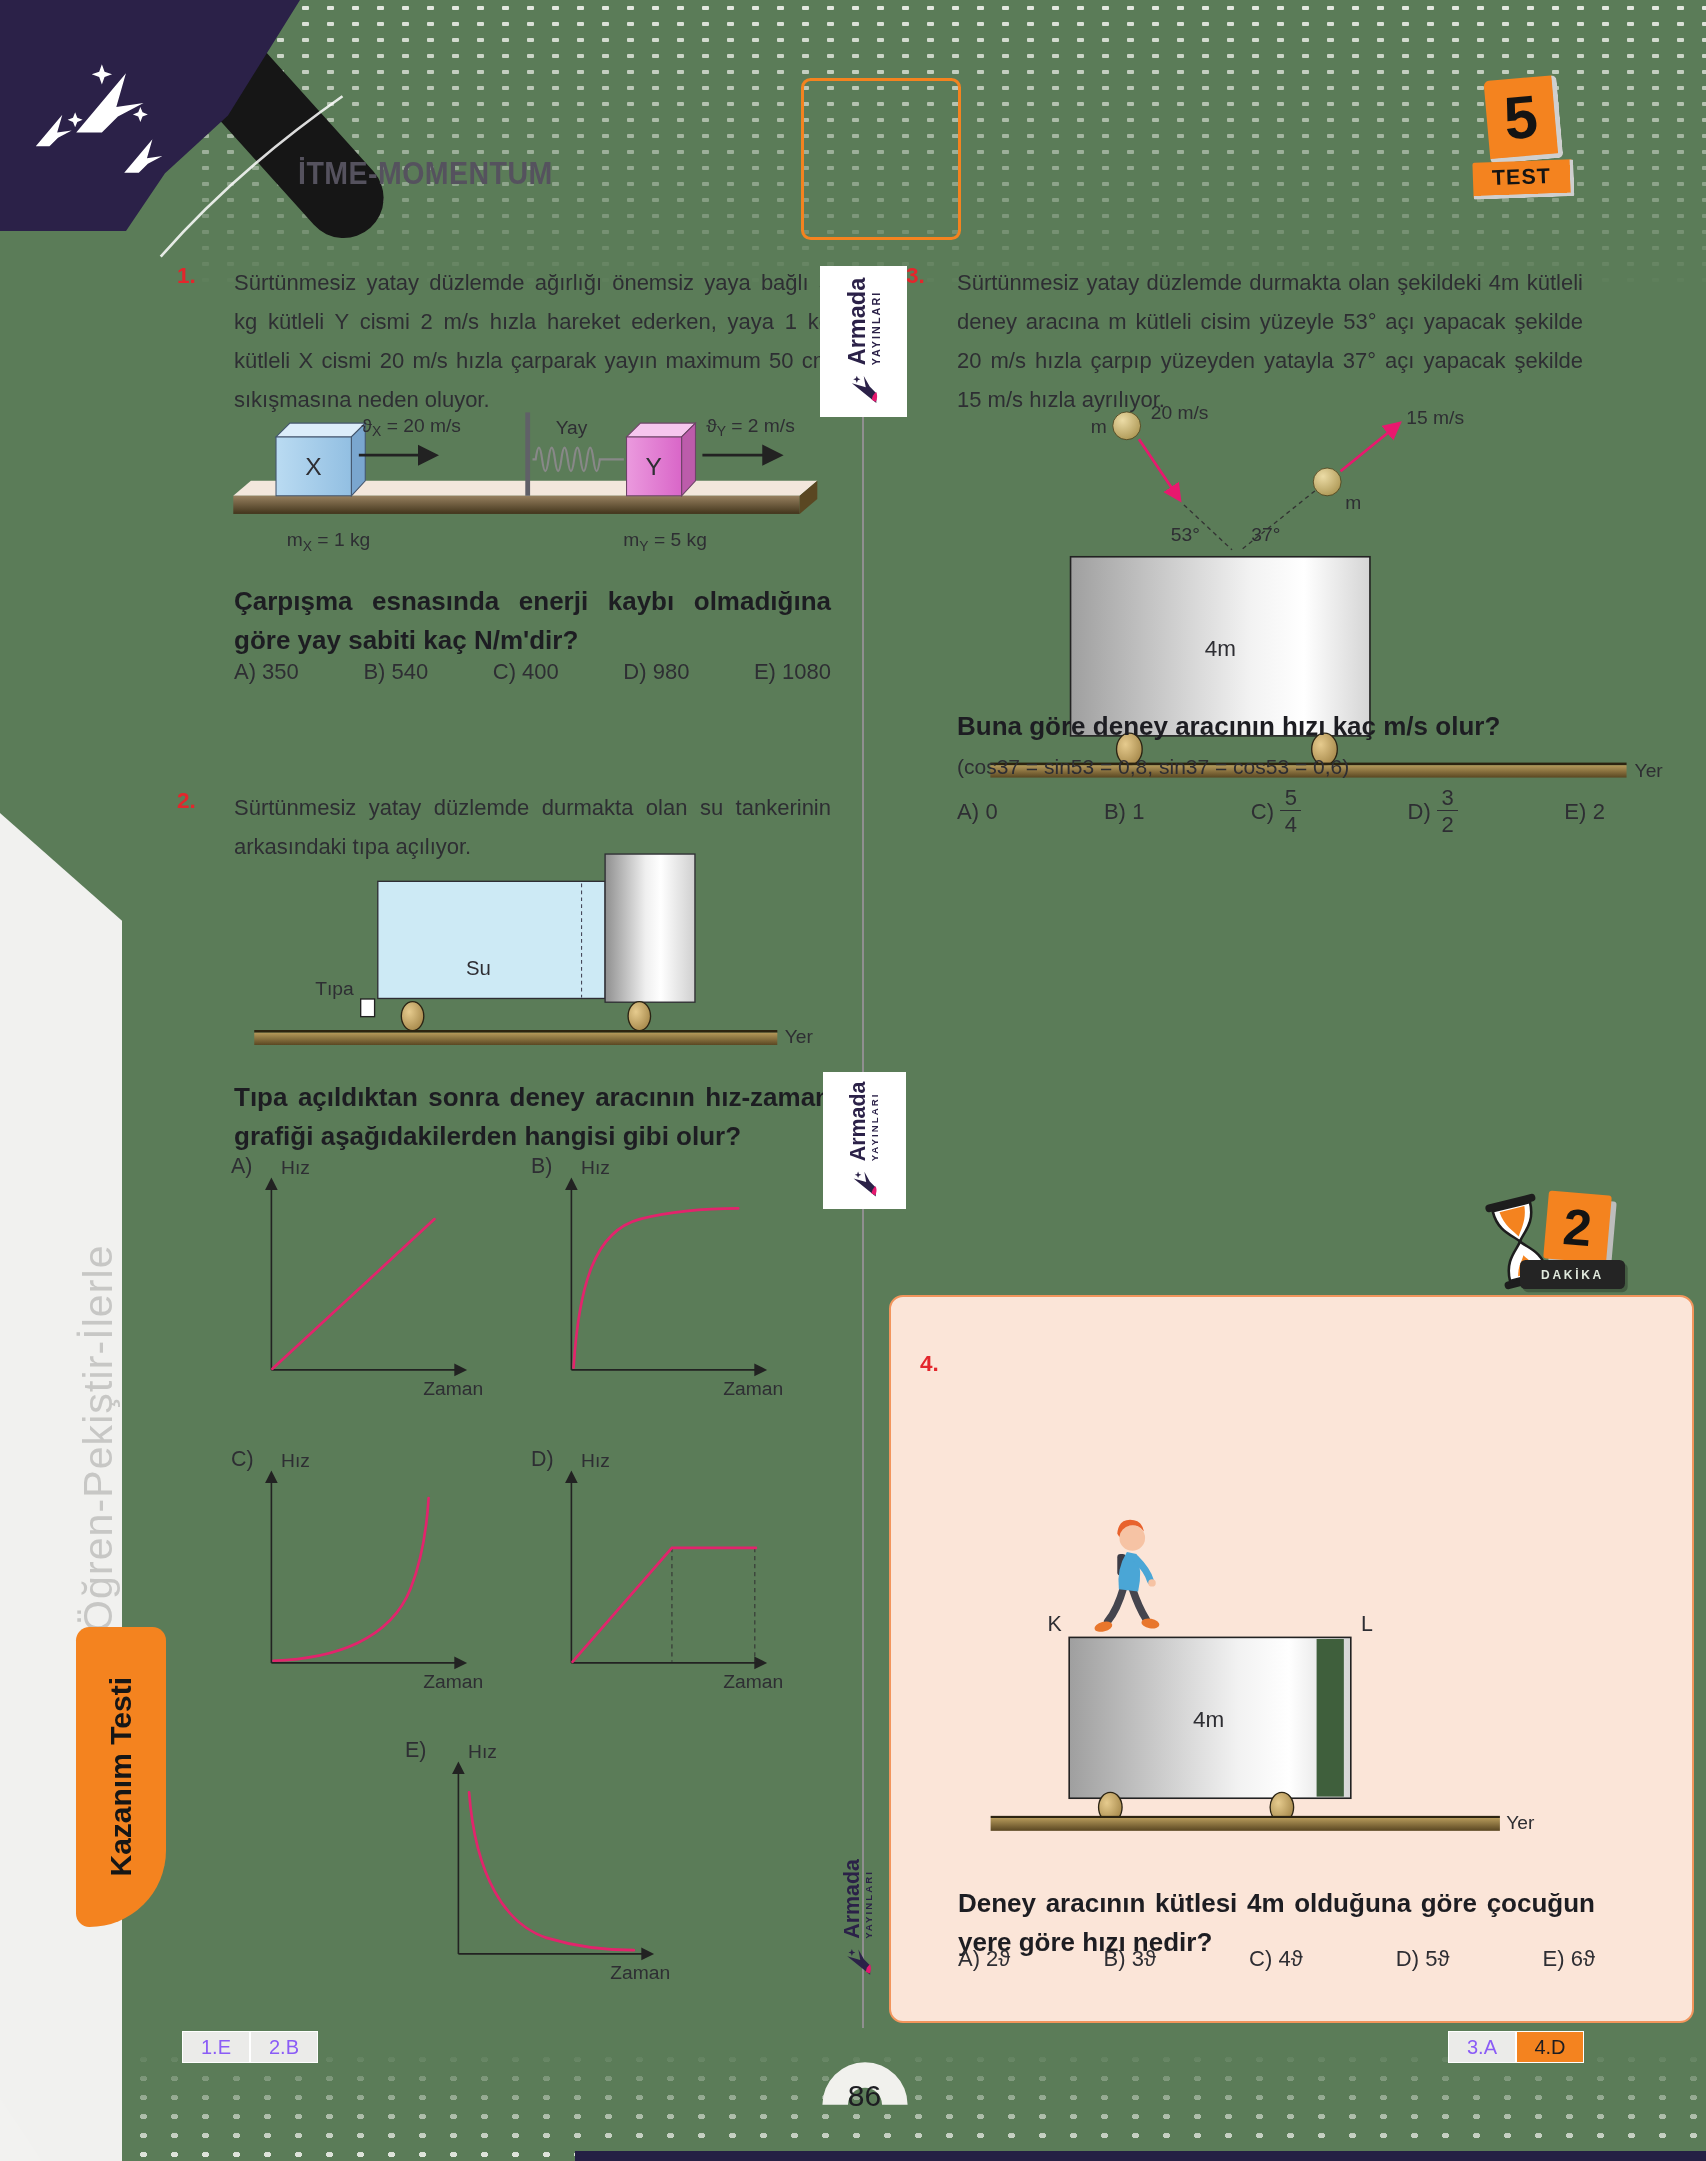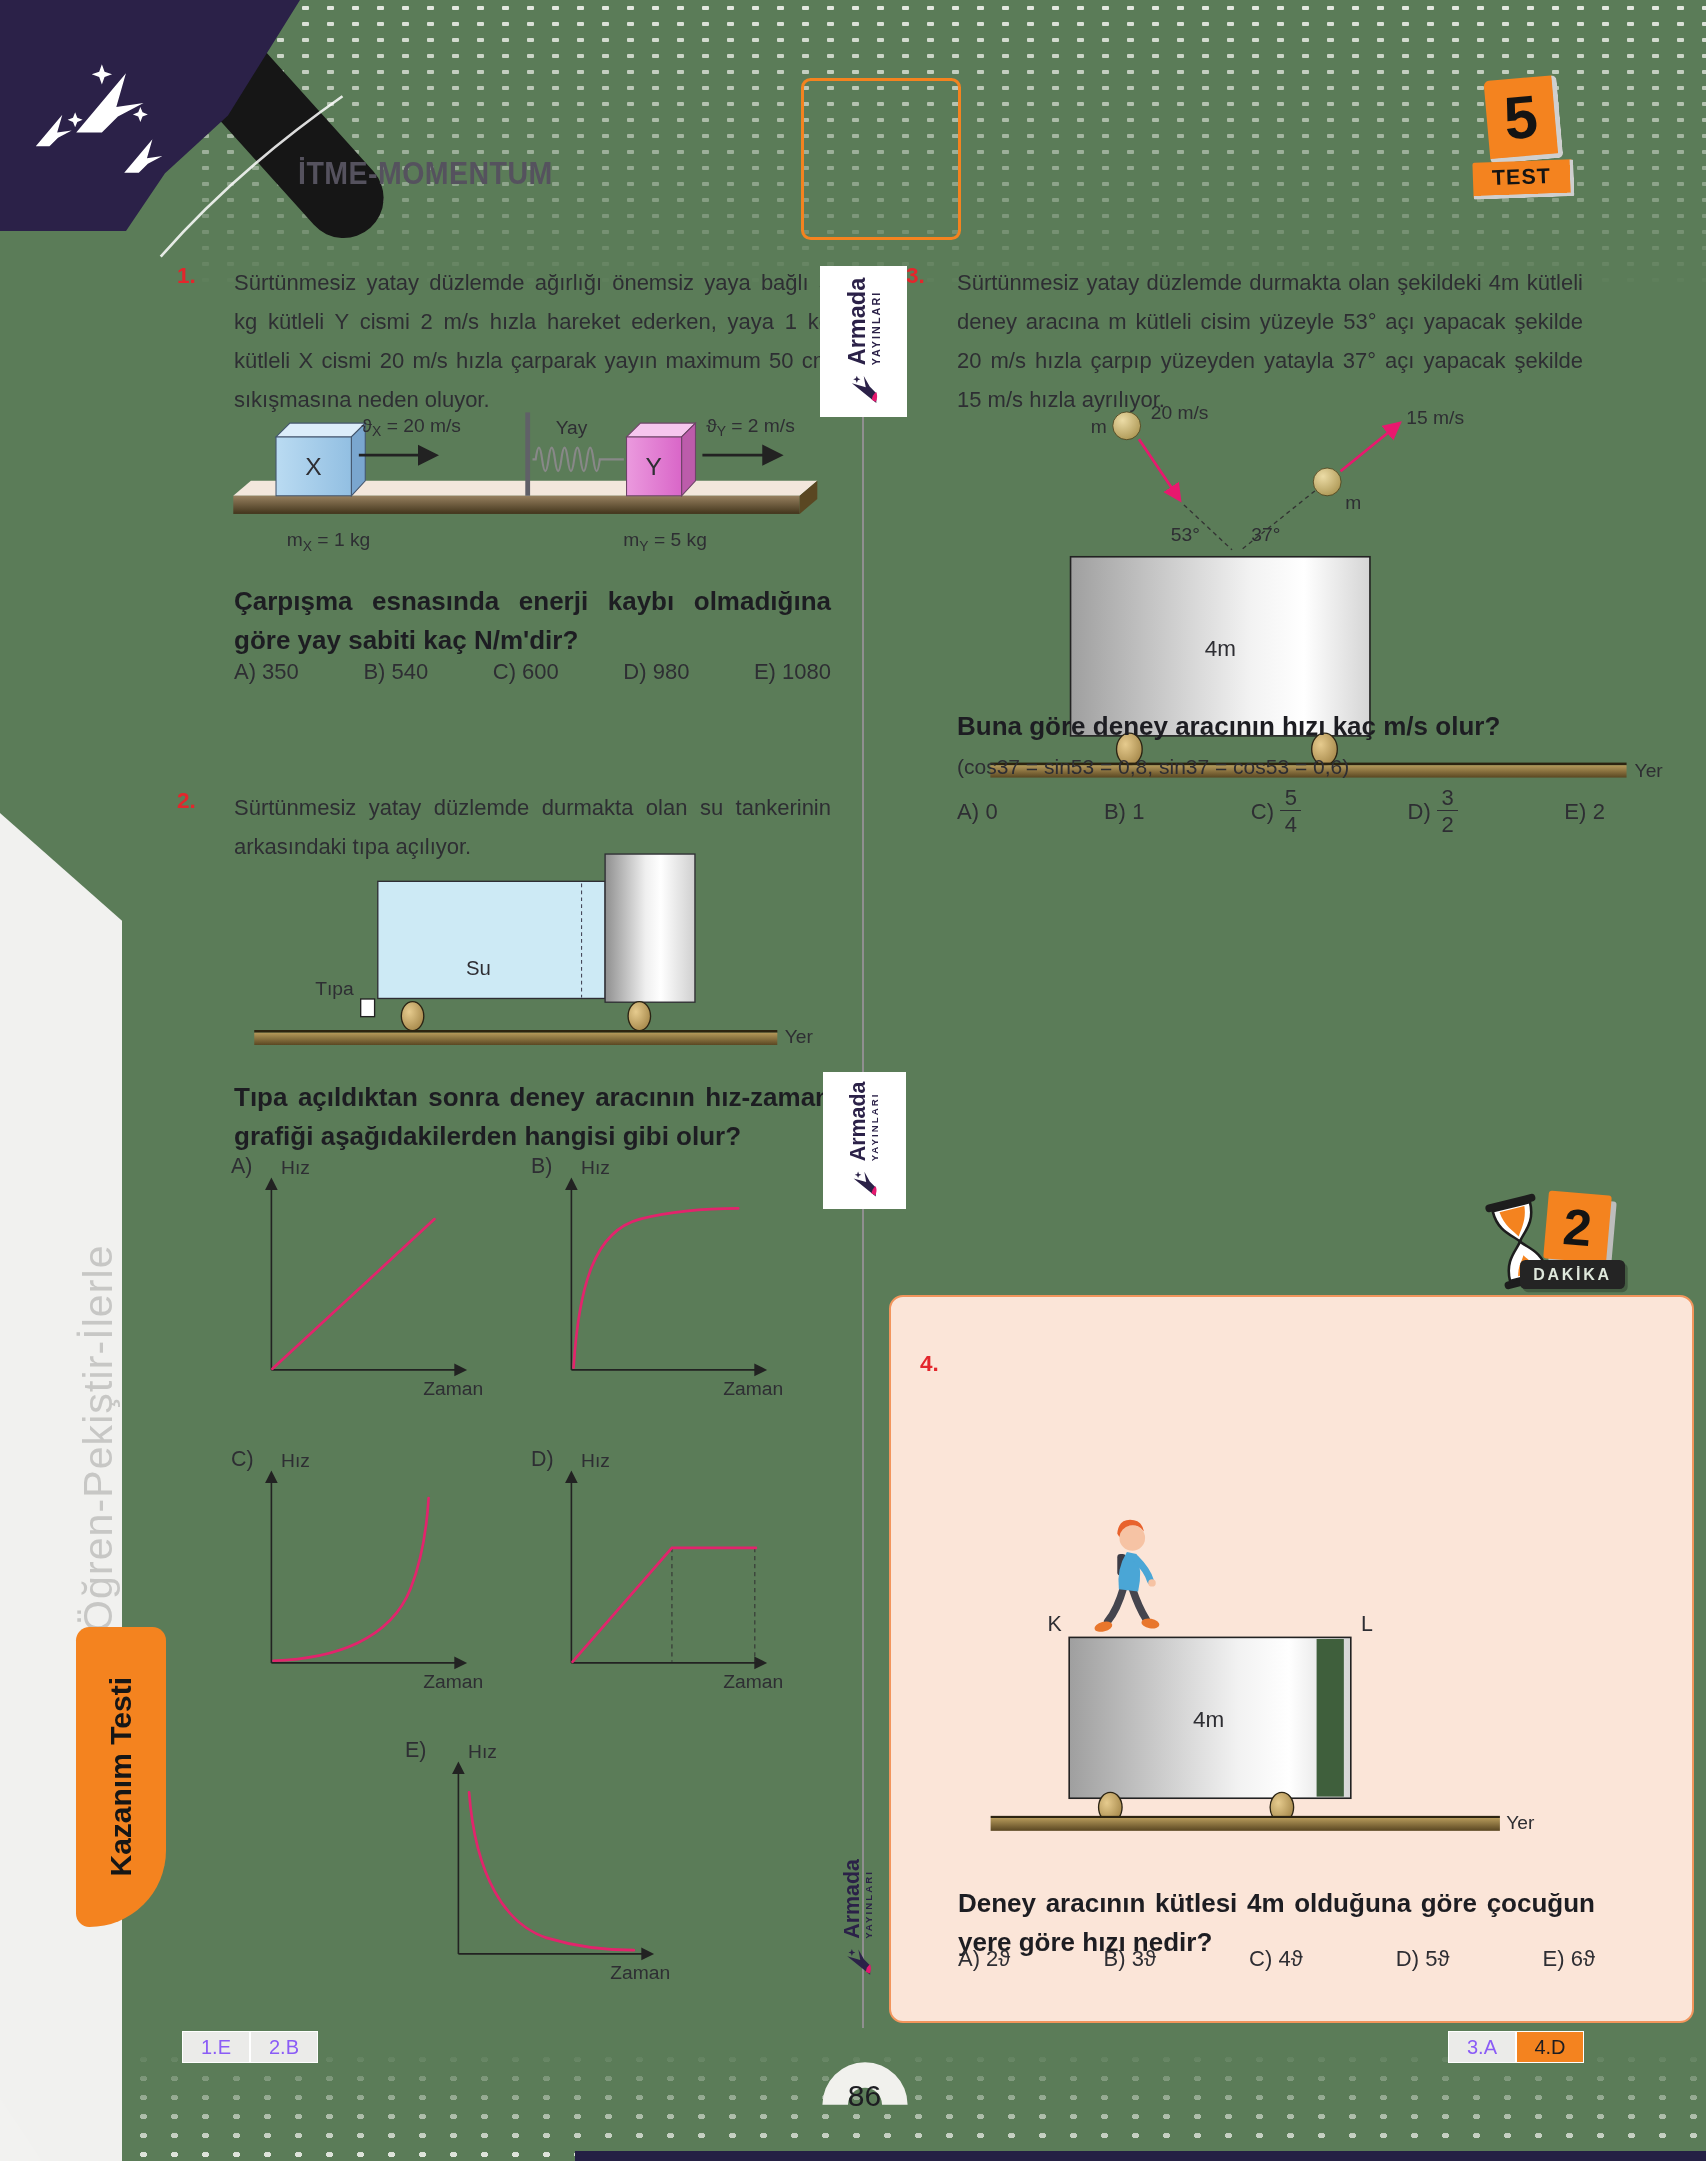--- a/index.html
+++ b/index.html
@@ -56,21 +56,21 @@
   .graph{position:absolute;width:300px;height:289px}
   .gletter{position:absolute;left:0;top:3.2px;font-size:21.4px}
   
   #q4-box{left:889px;top:1295px;width:801px;height:724px;background:#fbe5d8;
         border:2.1px solid #f2955c;border-radius:14px;z-index:4}
   #timer-badge{left:1492px;top:1193px;width:134px;height:102px;z-index:6}
   #timer-tile{left:54px;top:0;width:63px;height:68px;background:#f4831f;transform:rotate(5deg);
         box-shadow:5.4px 5.4px 0 #bdbdbd;display:flex;align-items:center;justify-content:center;
         font-size:51px;font-weight:800;color:#141414;border-radius:3.2px}
   #timer-bar{left:28px;top:67px;width:105px;height:29px;background:#242424;border-radius:5.4px;
-        display:flex;align-items:center;justify-content:center;font-size:16px;font-weight:700;
+        display:flex;align-items:center;justify-content:center;font-size:12px;font-weight:700;
         color:#dfe8dc;letter-spacing:2.7px;box-shadow:2.7px 3.2px 0 rgba(0,0,0,.25)}
   
   .frac{display:inline-flex;flex-direction:column;align-items:center;vertical-align:middle;line-height:1.1}
   .frac .den{border-top:1.6px solid #2e2e33;padding:1.1px 4.3px 0}
   .frac .num{padding:0 4.3px}
   .optitem{display:flex;align-items:center;gap:6.4px}
   
   .akey{display:flex}
   .akey div{width:66px;height:30px;background:#ebebe9;border:1.6px solid #fff;
         display:flex;align-items:center;justify-content:center;font-size:20px;color:#8b5cf6}
@@ -230,21 +230,21 @@
     <line x1="893" y1="92" x2="1035" y2="92" stroke="#222" stroke-width="5" marker-end="url(#ah-k)"></line>
     <text x="900" y="48" font-size="36"><tspan>ϑ</tspan><tspan dy="9" font-size="26">Y</tspan><tspan dy="-9"> = 2 m/s</tspan></text>
     <text x="115" y="262" font-size="36"><tspan>m</tspan><tspan dy="9" font-size="26">X</tspan><tspan dy="-9"> = 1 kg</tspan></text>
     <text x="745" y="262" font-size="36"><tspan>m</tspan><tspan dy="9" font-size="26">Y</tspan><tspan dy="-9"> = 5 kg</tspan></text>
   </svg>
 
   <div class="abs qbold" style="left:234px;top:582px;width:597px">Çarpışma esnasında enerji kaybı olmadığına göre yay sabiti kaç N/m'dir?</div>
   <div class="abs opts" style="left:234px;top:659px;width:597px">
     <span>A) 350</span>
     <span>B) 540</span>
-    <span>C) 600</span>
+    <span>C) 400</span>
     <span>D) 980</span>
     <span>E) 1080</span>
   </div>
 
   <div class="abs qnum" style="left:177px;top:788px">2.</div>
   <div class="abs qtext" style="left:234px;top:788px;width:597px">Sürtünmesiz yatay düzlemde durmakta olan su tankerinin arkasındaki tıpa açılıyor.</div>
 
   <svg class="abs" style="left:235px;top:846px" width="599" height="214" viewBox="0 0 1120 400">
     <rect x="267" y="66" width="425" height="219" fill="#cdeaf5" stroke="#2e2e33" stroke-width="2.5"></rect>
     <line x1="648" y1="70" x2="648" y2="283" stroke="#445" stroke-width="2" stroke-dasharray="7,6"></line>

